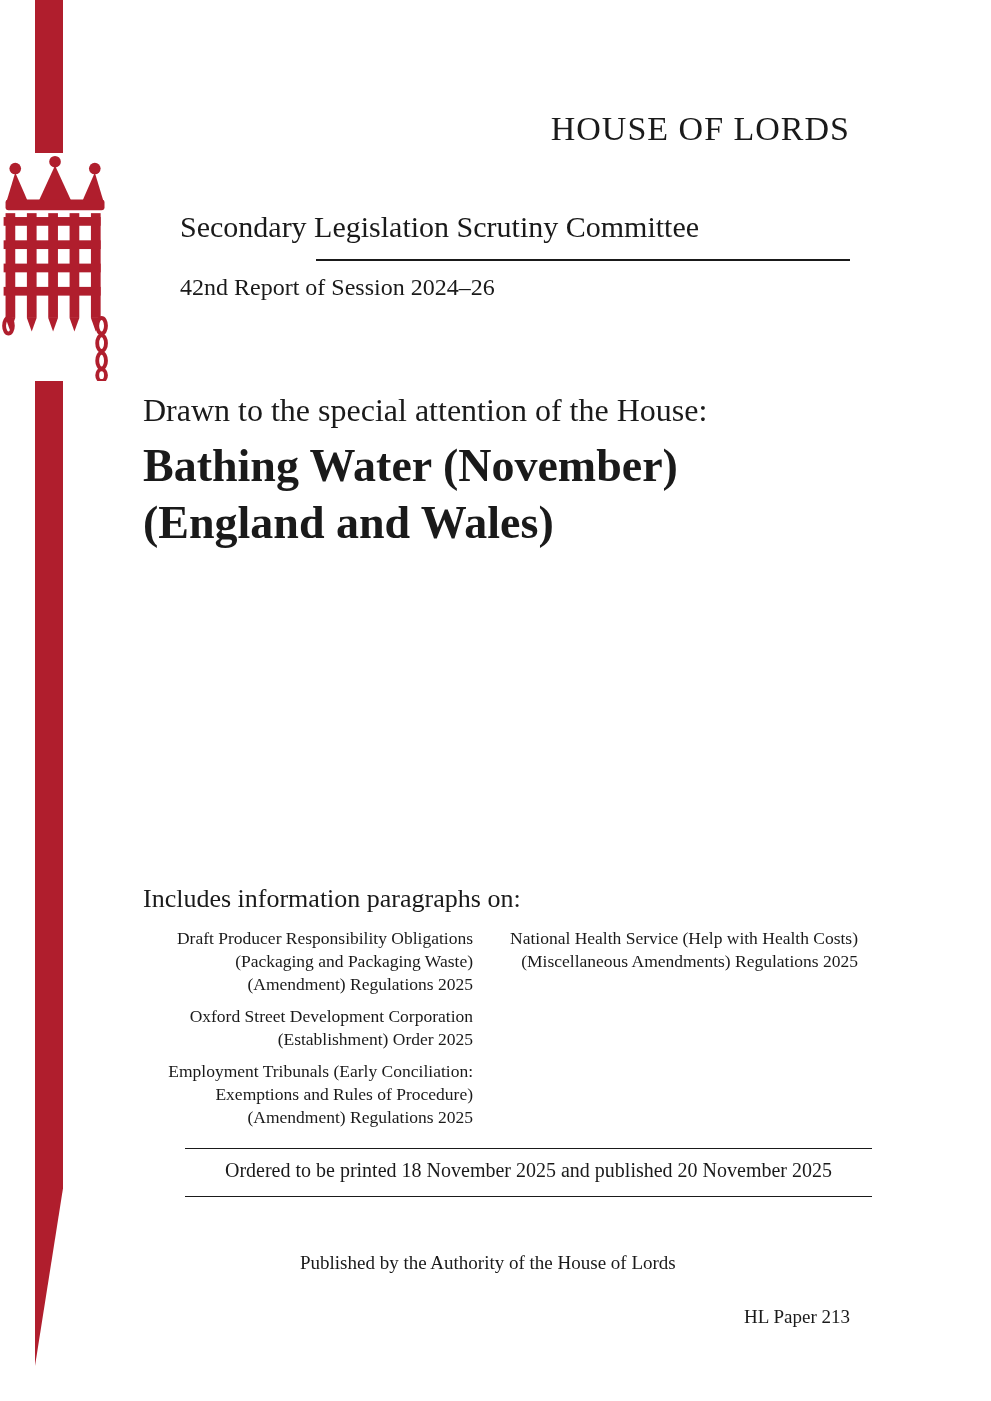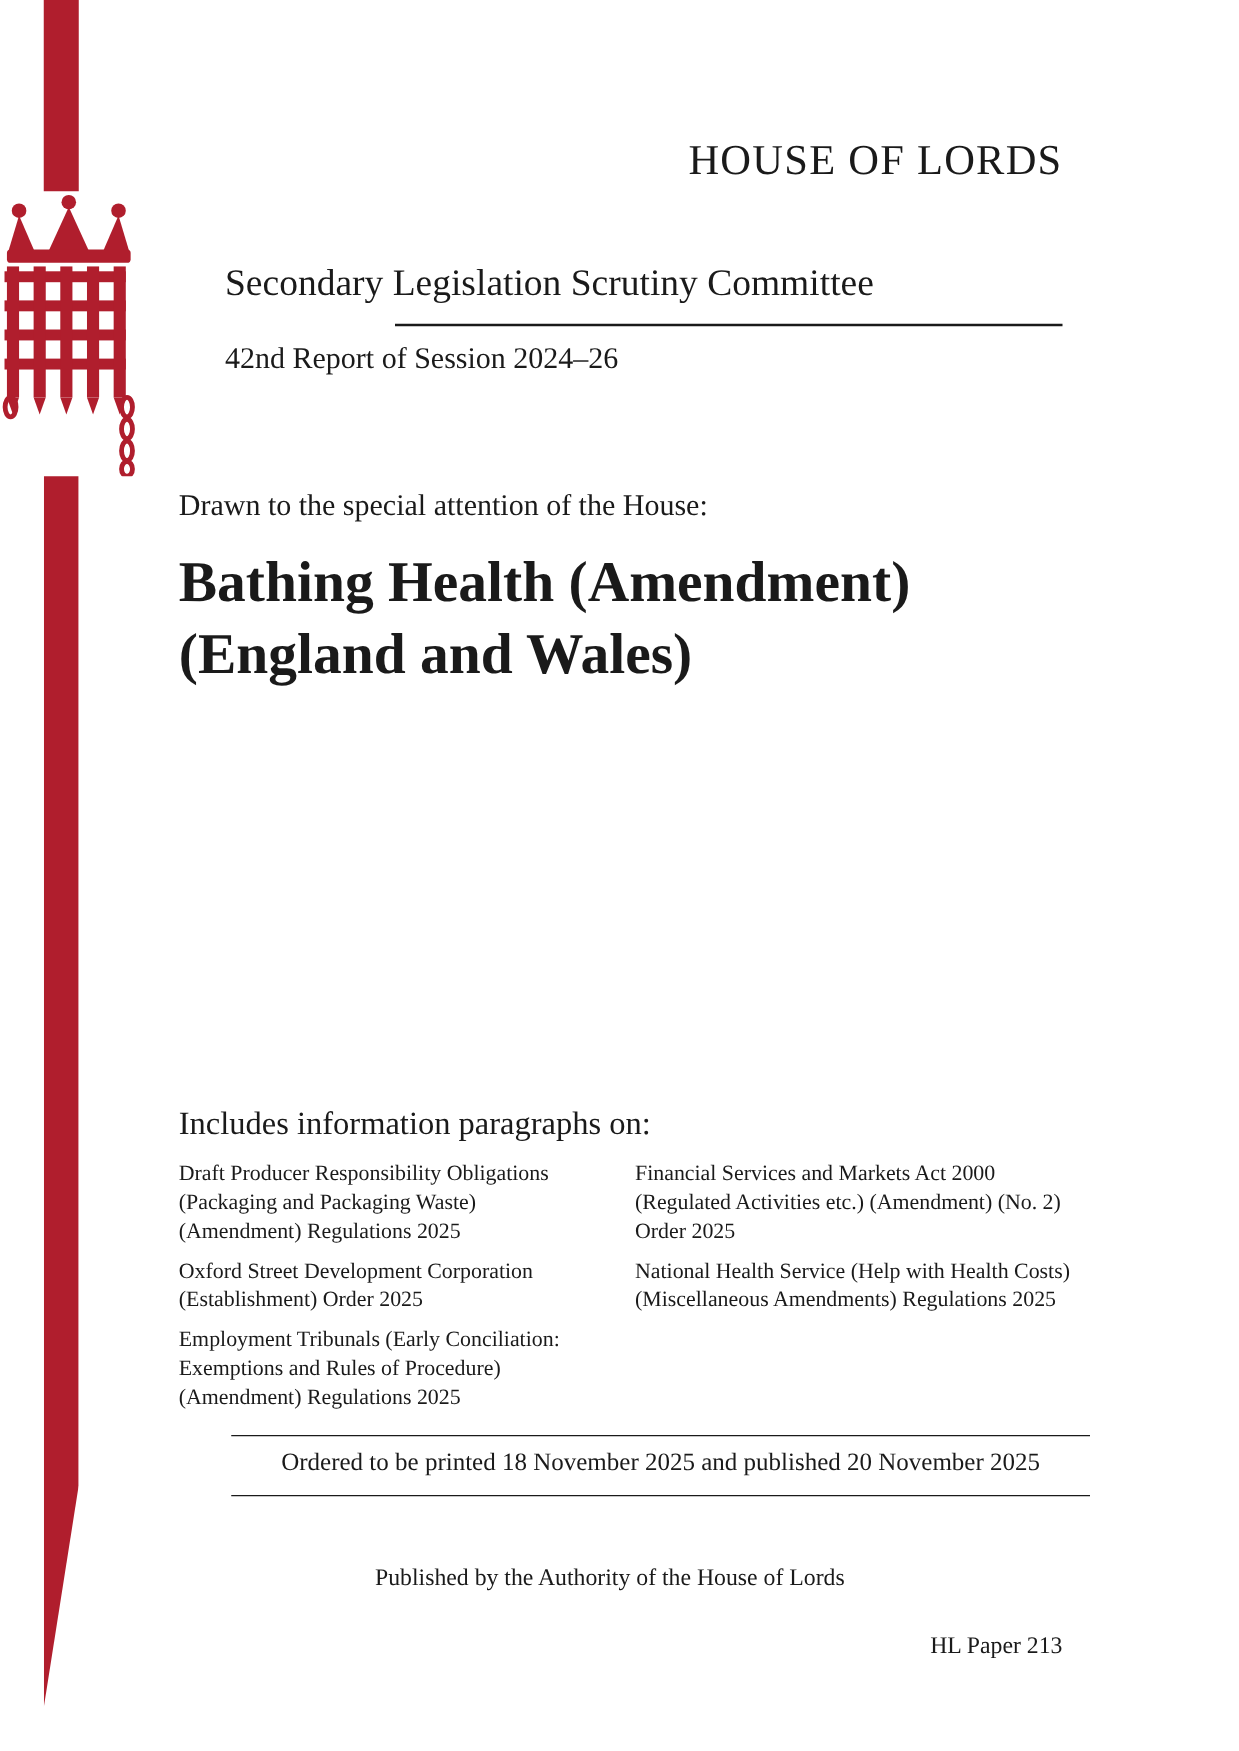--- a/index.html
+++ b/index.html
@@ -45,35 +45,35 @@
     border-top:2px solid #1a1a1a;
   }
   .report-line {
     position:absolute; top:274px; left:180px; right:141px;
     text-align:left; font-size:24px; white-space:nowrap;
   }
 
   
   .attention-intro {
     position:absolute; top:392px; left:143px;
-    font-size:24px;
+    font-size:32px;
   }
   .main-title {
     position:absolute; top:437px; left:143px; right:120px;
     font-size:46px; font-weight:700; line-height:57px;
   }
 
   
   .info-heading {
     position:absolute; top:884px; left:143px;
     font-size:26px;
   }
   .info-col {
     position:absolute; top:927px;
-    font-size:17.5px; line-height:23px;
+    font-size:17.5px; line-height:23px;text-align:right;
   }
   .info-col-left  { left:143px; width:330px; }
   .info-col-right { left:508px; width:350px; }
   .info-item { margin-bottom:9px; }
 
   
   .rule-footer-top {
     position:absolute; top:1148px; left:185px; right:119px;
     border-top:1.5px solid #1a1a1a;
   }
@@ -142,32 +142,31 @@
   </svg>
 </div>
 
 <div class="masthead-title">HOUSE OF LORDS</div>
 <div class="committee-name">Secondary Legislation Scrutiny Committee</div>
 <div class="rule-committee"></div>
 <div class="report-line">42nd Report of Session 2024–26</div>
 
 <div class="attention-intro">Drawn to the special attention of the House:</div>
 <div class="main-title">
-  <div>Bathing Health (Amendment)</div>
+  <div>Bathing Water (November)</div>
   <div>(England and Wales)</div>
 </div>
 
 <div class="info-heading">Includes information paragraphs on:</div>
 <div class="info-col info-col-left">
   <div class="info-item">Draft Producer Responsibility Obligations (Packaging and Packaging Waste) (Amendment) Regulations 2025</div>
   <div class="info-item">Oxford Street Development Corporation (Establishment) Order 2025</div>
   <div class="info-item">Employment Tribunals (Early Conciliation: Exemptions and Rules of Procedure) (Amendment) Regulations 2025</div>
 </div>
 <div class="info-col info-col-right">
-  <div class="info-item">Financial Services and Markets Act 2000 (Regulated Activities etc.) (Amendment) (No. 2) Order 2025</div>
   <div class="info-item">National Health Service (Help with Health Costs) (Miscellaneous Amendments) Regulations 2025</div>
 </div>
 
 <div class="rule-footer-top"></div>
 <div class="ordered-line">Ordered to be printed 18 November 2025 and published 20 November 2025</div>
 <div class="rule-footer-bottom"></div>
 <div class="published-line">Published by the Authority of the House of Lords</div>
 <div class="hl-paper">HL Paper 213</div>
 
 </body></html>

